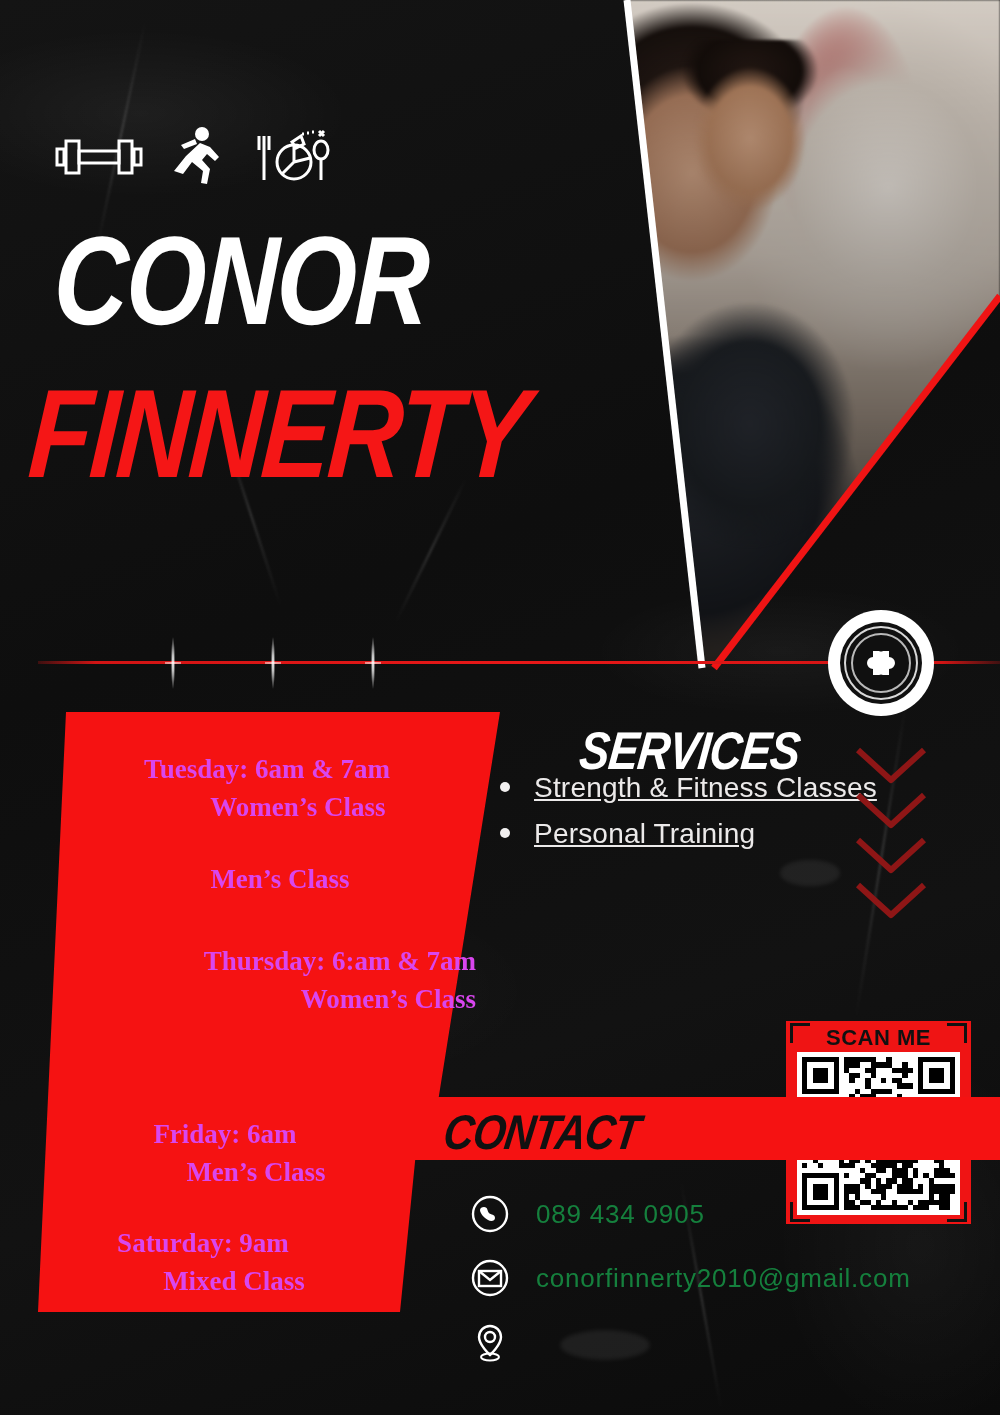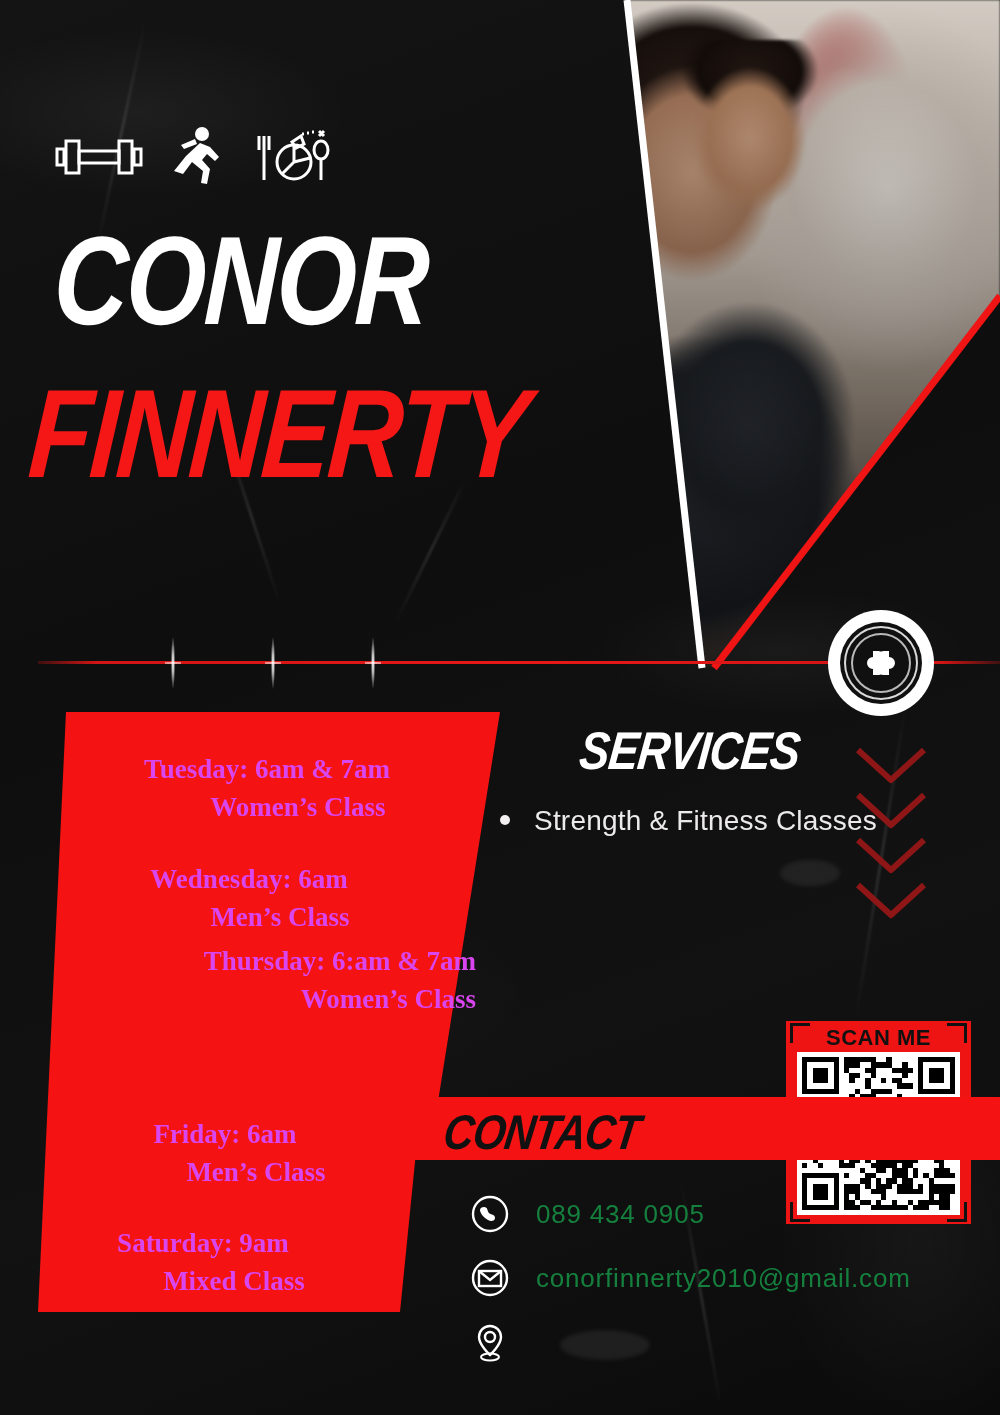--- a/index.html
+++ b/index.html
@@ -134,24 +134,24 @@
 
   
   .services-title{
     position:absolute; left:583px; top:721px;
     font-family:"Liberation Sans", sans-serif;
     font-size:45px; font-weight:bold; font-style:italic;
     color:#ffffff; letter-spacing:-1px;
     transform:skewX(-6deg) scaleY(1.18); transform-origin:left top;
   }
   .services-list{
-    position:absolute; left:490px; top:800px; width:395px;
+    position:absolute; left:490px; top:767px; width:395px;
     color:#eceaea;
     font-family:"Liberation Sans", sans-serif;
-    font-size:28px; line-height:1.53; letter-spacing:.2px;
+    font-size:28px; line-height:1.53; letter-spacing:.2px;text-decoration:underline;
   }
   .svc-item{ position:relative; padding-left:44px; margin-bottom:3px; }
   .svc-item .dot{
     position:absolute; left:10px; top:15px; width:10px; height:10px;
     border-radius:50%; background:#f2f0f0;
   }
 
   .chevrons{ position:absolute; left:846px; top:740px; width:110px; height:185px; }
 
   
@@ -272,21 +272,20 @@
     <path fill="#ffffff" d="M47 43 h6 a4 4 0 0 0 4 0 h6 v6 a5 5 0 0 1 0 12 v6 h-6 a4 4 0 0 0 -4 0 h-6 v-6 a5 5 0 0 1 0 -12 z"></path>
   </svg>
 
   <div class="schedule-panel"></div>
   <div class="schedule-text">
     <div class="sched-block" style="left:32px;top:38px;text-align:center;">
       <span class="sched-l1">Tuesday: 6am &amp; 7am</span>
       <span class="sched-l2" style="padding-left:62px;">Women’s Class</span>
     </div>
     <div class="sched-block" style="left:14px;top:148px;text-align:center;">
-      <span class="sched-l1">Wednesday: 6am</span>
       <span class="sched-l2" style="padding-left:62px;">Men’s Class</span>
     </div>
     <div class="sched-block" style="left:6px;top:230px;text-align:right;">
       <span class="sched-l1">Thursday: 6:am &amp; 7am</span>
       <span class="sched-l2" style="padding-left:62px;">Women’s Class</span>
     </div>
     <div class="sched-block" style="left:-10px;top:403px;text-align:center;">
       <span class="sched-l1">Friday: 6am</span>
       <span class="sched-l2" style="padding-left:62px;">Men’s Class</span>
     </div>
@@ -294,20 +293,24 @@
       <span class="sched-l1">Saturday: 9am</span>
       <span class="sched-l2" style="padding-left:62px;">Mixed Class</span>
     </div>
   </div>
 
   <div class="services-title">SERVICES</div>
   <div class="services-list">
     <div class="svc-item">
       <span class="dot"></span>
       <span>Strength &amp; Fitness Classes</span>
+    </div>
+    <div class="svc-item">
+      <span class="dot"></span>
+      <span>Personal Training</span>
     </div>
   </div>
 
   <svg class="chevrons" viewBox="0 0 110 185">
     <g fill="none" stroke="#8e1616" stroke-width="6" stroke-linejoin="round">
       <polyline points="12,10 45,40 78,10"></polyline>
       <polyline points="12,55 45,85 78,55"></polyline>
       <polyline points="12,100 45,130 78,100"></polyline>
       <polyline points="12,145 45,175 78,145"></polyline>
     </g>

